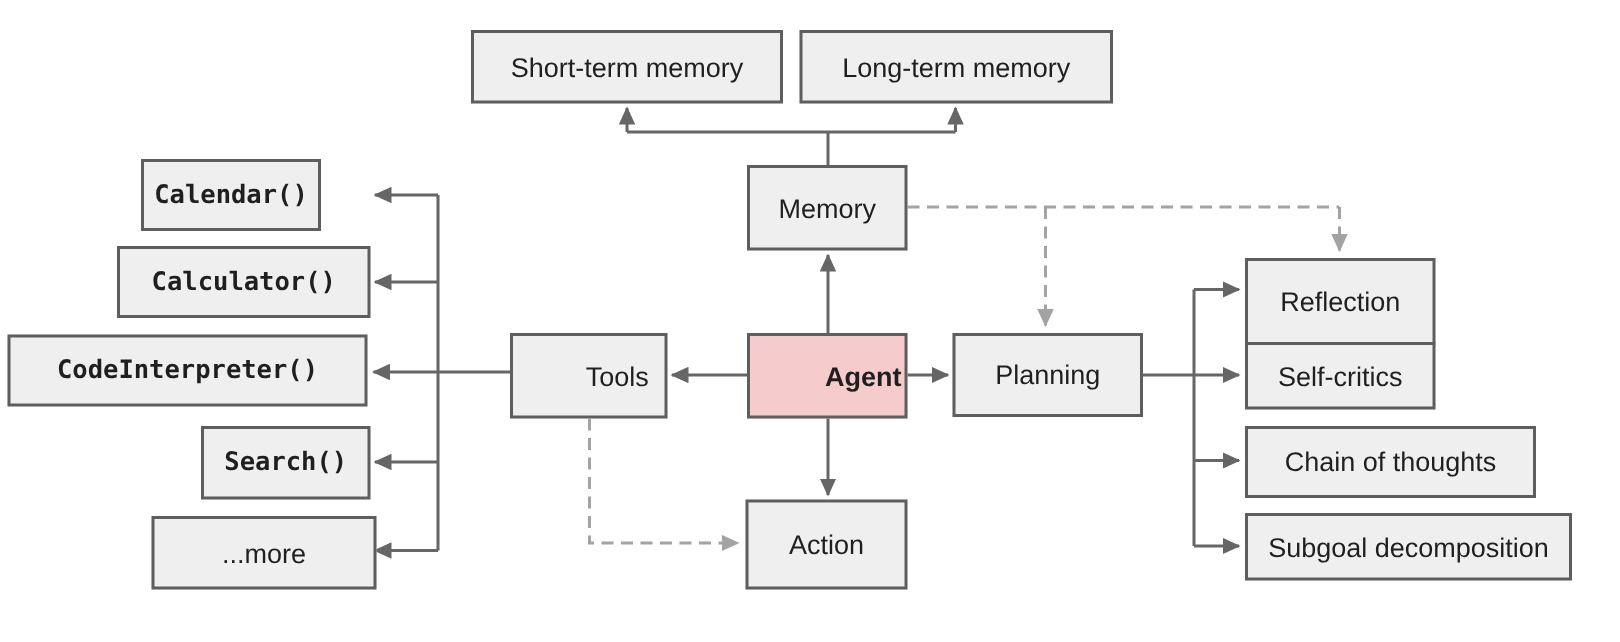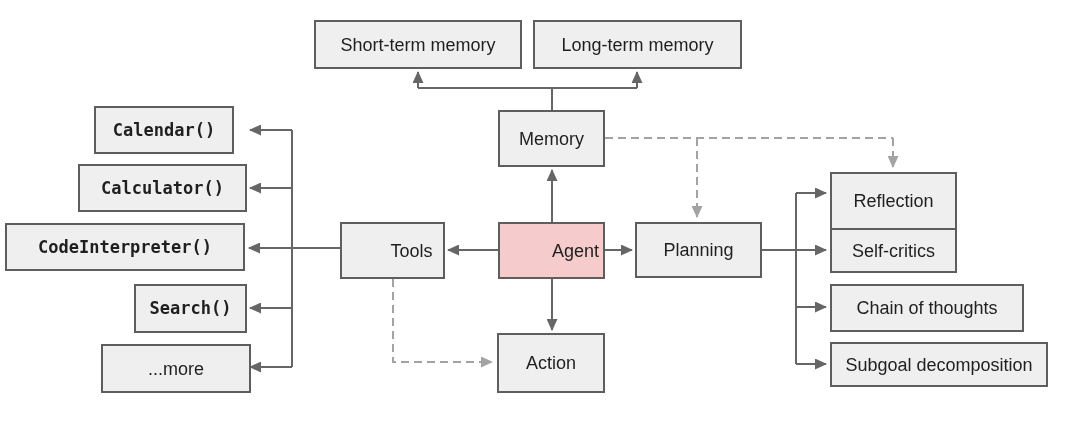--- a/index.html
+++ b/index.html
@@ -35,21 +35,21 @@
     z-index:2;
   }
   .node.mono{
     font-family:"DejaVu Sans Mono","Liberation Mono",monospace;
     font-weight:bold;
     font-size:17px;
   }
   .node.agent{
     background:var(--agent-fill);
     border-color:var(--agent-border);
-    font-weight:normal;
+    font-weight:bold;
     padding-left:48px;
   }
 </style>
 </head>
 <body>
 
 <div class="canvas">
 
   <svg class="edges" viewBox="0 0 1080 428" xmlns="http://www.w3.org/2000/svg">
     <defs>
@@ -92,21 +92,21 @@
 
   <div class="node" style="left:314px;top:20px;width:208px;height:49px;">Short-term memory</div>
   <div class="node" style="left:533px;top:20px;width:209px;height:49px;">Long-term memory</div>
 
   <div class="node" style="left:498px;top:110px;width:107px;height:57px;">Memory</div>
   <div class="node agent" style="left:498px;top:222px;width:107px;height:57px;">Agent</div>
   <div class="node" style="left:497px;top:333px;width:108px;height:60px;">Action</div>
 
   <div class="node" style="left:340px;top:222px;width:105px;height:57px;padding-left:38px;">Tools</div>
 
-  <div class="node mono" style="left:94px;top:106px;width:140px;height:48px;">Calendar()</div>
+  <div class="node mono" style="left:94px;top:106px;width:120px;height:48px;">Calendar()</div>
   <div class="node mono" style="left:78px;top:164px;width:169px;height:48px;">Calculator()</div>
   <div class="node mono" style="left:5px;top:223px;width:240px;height:48px;">CodeInterpreter()</div>
   <div class="node mono" style="left:134px;top:284px;width:113px;height:49px;text-align:right;">Search()</div>
   <div class="node" style="left:101px;top:344px;width:150px;height:49px;">...more</div>
 
   <div class="node" style="left:635px;top:222px;width:127px;height:56px;">Planning</div>
 
   <div class="node" style="left:830px;top:172px;width:127px;height:58px;">Reflection</div>
   <div class="node" style="left:830px;top:228px;width:127px;height:45px;">Self-critics</div>
   <div class="node" style="left:830px;top:284px;width:194px;height:48px;">Chain of thoughts</div>

